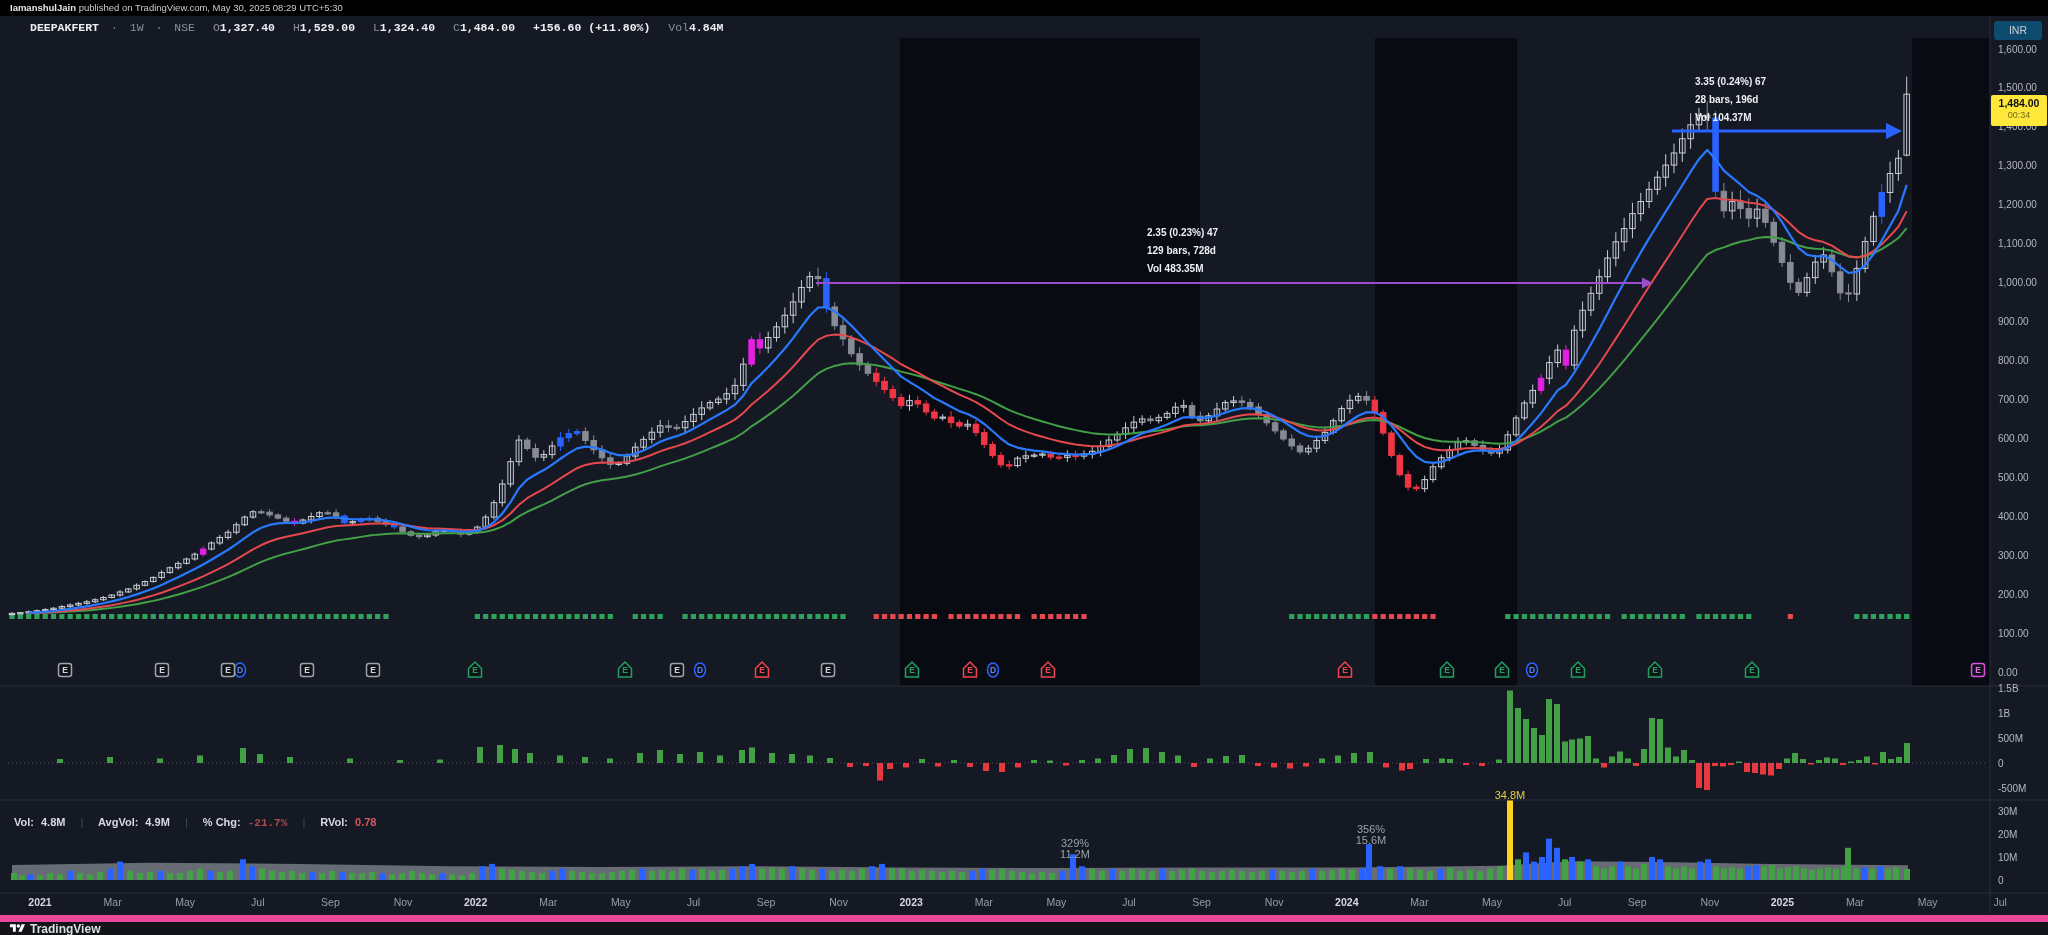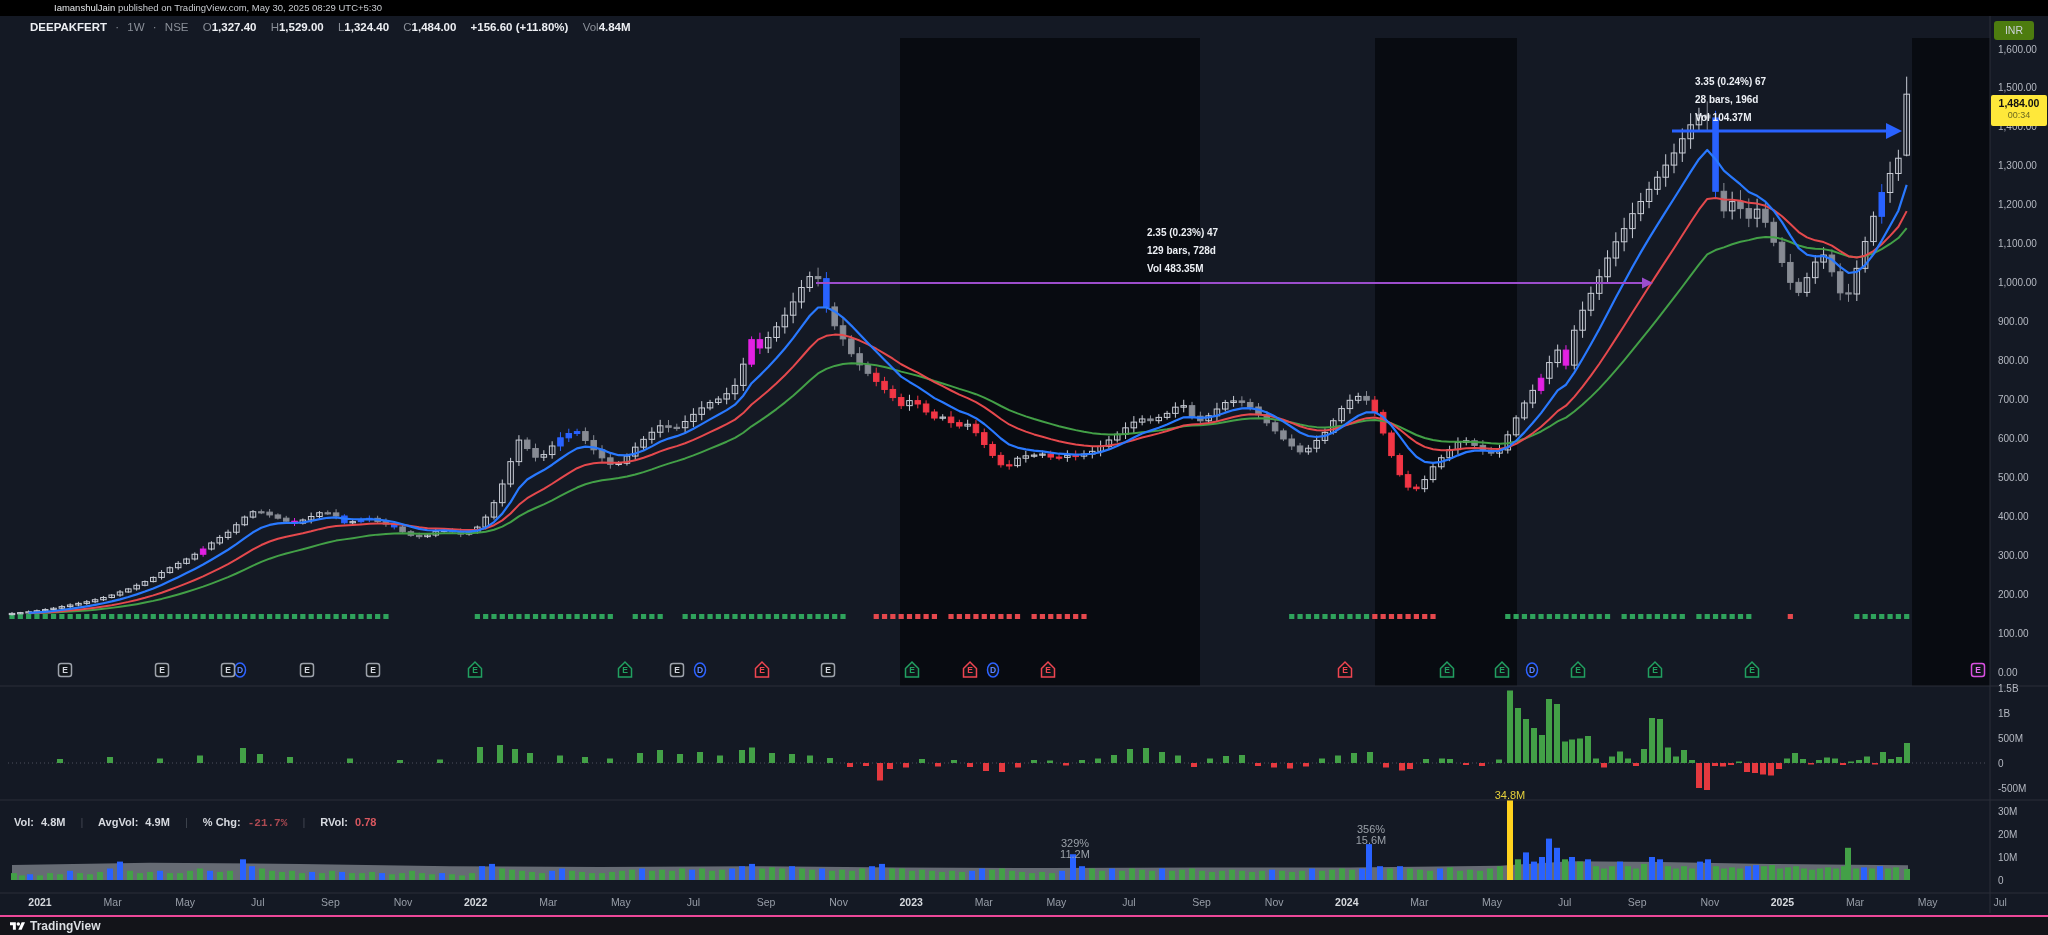--- a/index.html
+++ b/index.html
@@ -8,34 +8,34 @@
     position: relative;
     background: #141924;
     font-family: "Liberation Sans", sans-serif;
     overflow: hidden;
   }
   #top-bar {
     position:absolute; left:0; top:0; width:2048px; height:16px;
     background:#000; color:#c9ccd1; font-size:9.5px; line-height:16px;
     padding-left:10px; z-index:30;
   }
-  #top-bar b { color:#e6e8eb; font-weight:normal;margin-left:44px; }
+  #top-bar b { color:#e6e8eb; font-weight:bold; }
   #chart-svg { position:absolute; left:0; top:0; z-index:1; }
   #chart-svg text { font-family:"Liberation Sans", sans-serif; }
   #symbol-bar {
     position:absolute; left:30px; top:21px; height:16px; z-index:20;
-    font-size:11.5px; color:#e8eaee; white-space:nowrap;
+    font-size:11.5px; color:#e8eaee; white-space:nowrap;font-family:Liberation Mono, monospace;
   }
   #symbol-bar .dim { color:#8a8f98; font-weight:normal; }
   #symbol-bar .v { color:#eceef2; font-weight:bold; }
   #symbol-bar .sep { margin:0 5px; color:#8a8f98; }
   #symbol-bar .grp { margin-left:11px; }
   #inr-button {
-    position:absolute; left:1994px; top:21px; width:40px; height:19px; z-index:20;
-    background:#4d7c0f; border-radius:3px; color:#ccd1d9; font-size:10.5px;
+    position:absolute; left:1994px; top:21px; width:48px; height:19px; z-index:20;
+    background:#0c4a6e; border-radius:3px; color:#ccd1d9; font-size:10.5px;
     text-align:center; line-height:19px; cursor:pointer;
   }
   .annotation {
     position:absolute; z-index:15; width:180px; text-align:left;
     color:#eceff4; font-size:10px; font-weight:600; line-height:18px;
   }
   #price-tag {
     position:absolute; left:1991px; top:95px; width:56px; height:31px; z-index:25;
     background:#ffe83a; border-radius:2px; text-align:center; padding-top:2px;
   }
@@ -49,21 +49,21 @@
   #indicator-row .pipe { color:#434853; margin:0 12px; font-weight:normal; }
   #indicator-row .neg { color:#ad4a52;font-family:Liberation Mono, monospace; }
   #indicator-row .rv { color:#d9575f; }
   .spike-label {
     position:absolute; z-index:14; width:64px; text-align:center;
     color:#9aa0a8; font-size:11px; line-height:11px;
   }
   .spike-label.yellow { color:#e6d13c; width:70px; }
   #footer-bar {
     position:absolute; left:0; top:915px; width:2048px; height:20px; z-index:30;
-    background:#131419; border-top:2px solid #ec4899;
+    background:#131419; border-top:7px solid #ec4899;
     display:flex; align-items:center; padding-left:10px;
   }
   #footer-bar .brand { color:#dcdfe3; font-size:12px; font-weight:600; margin-left:5px; }
 </style>
 </head>
 <body>
 
 <div id="top-bar">
   <b>IamanshulJain</b><span> published on TradingView.com, May 30, 2025 08:29 UTC+5:30</span>
 </div>

